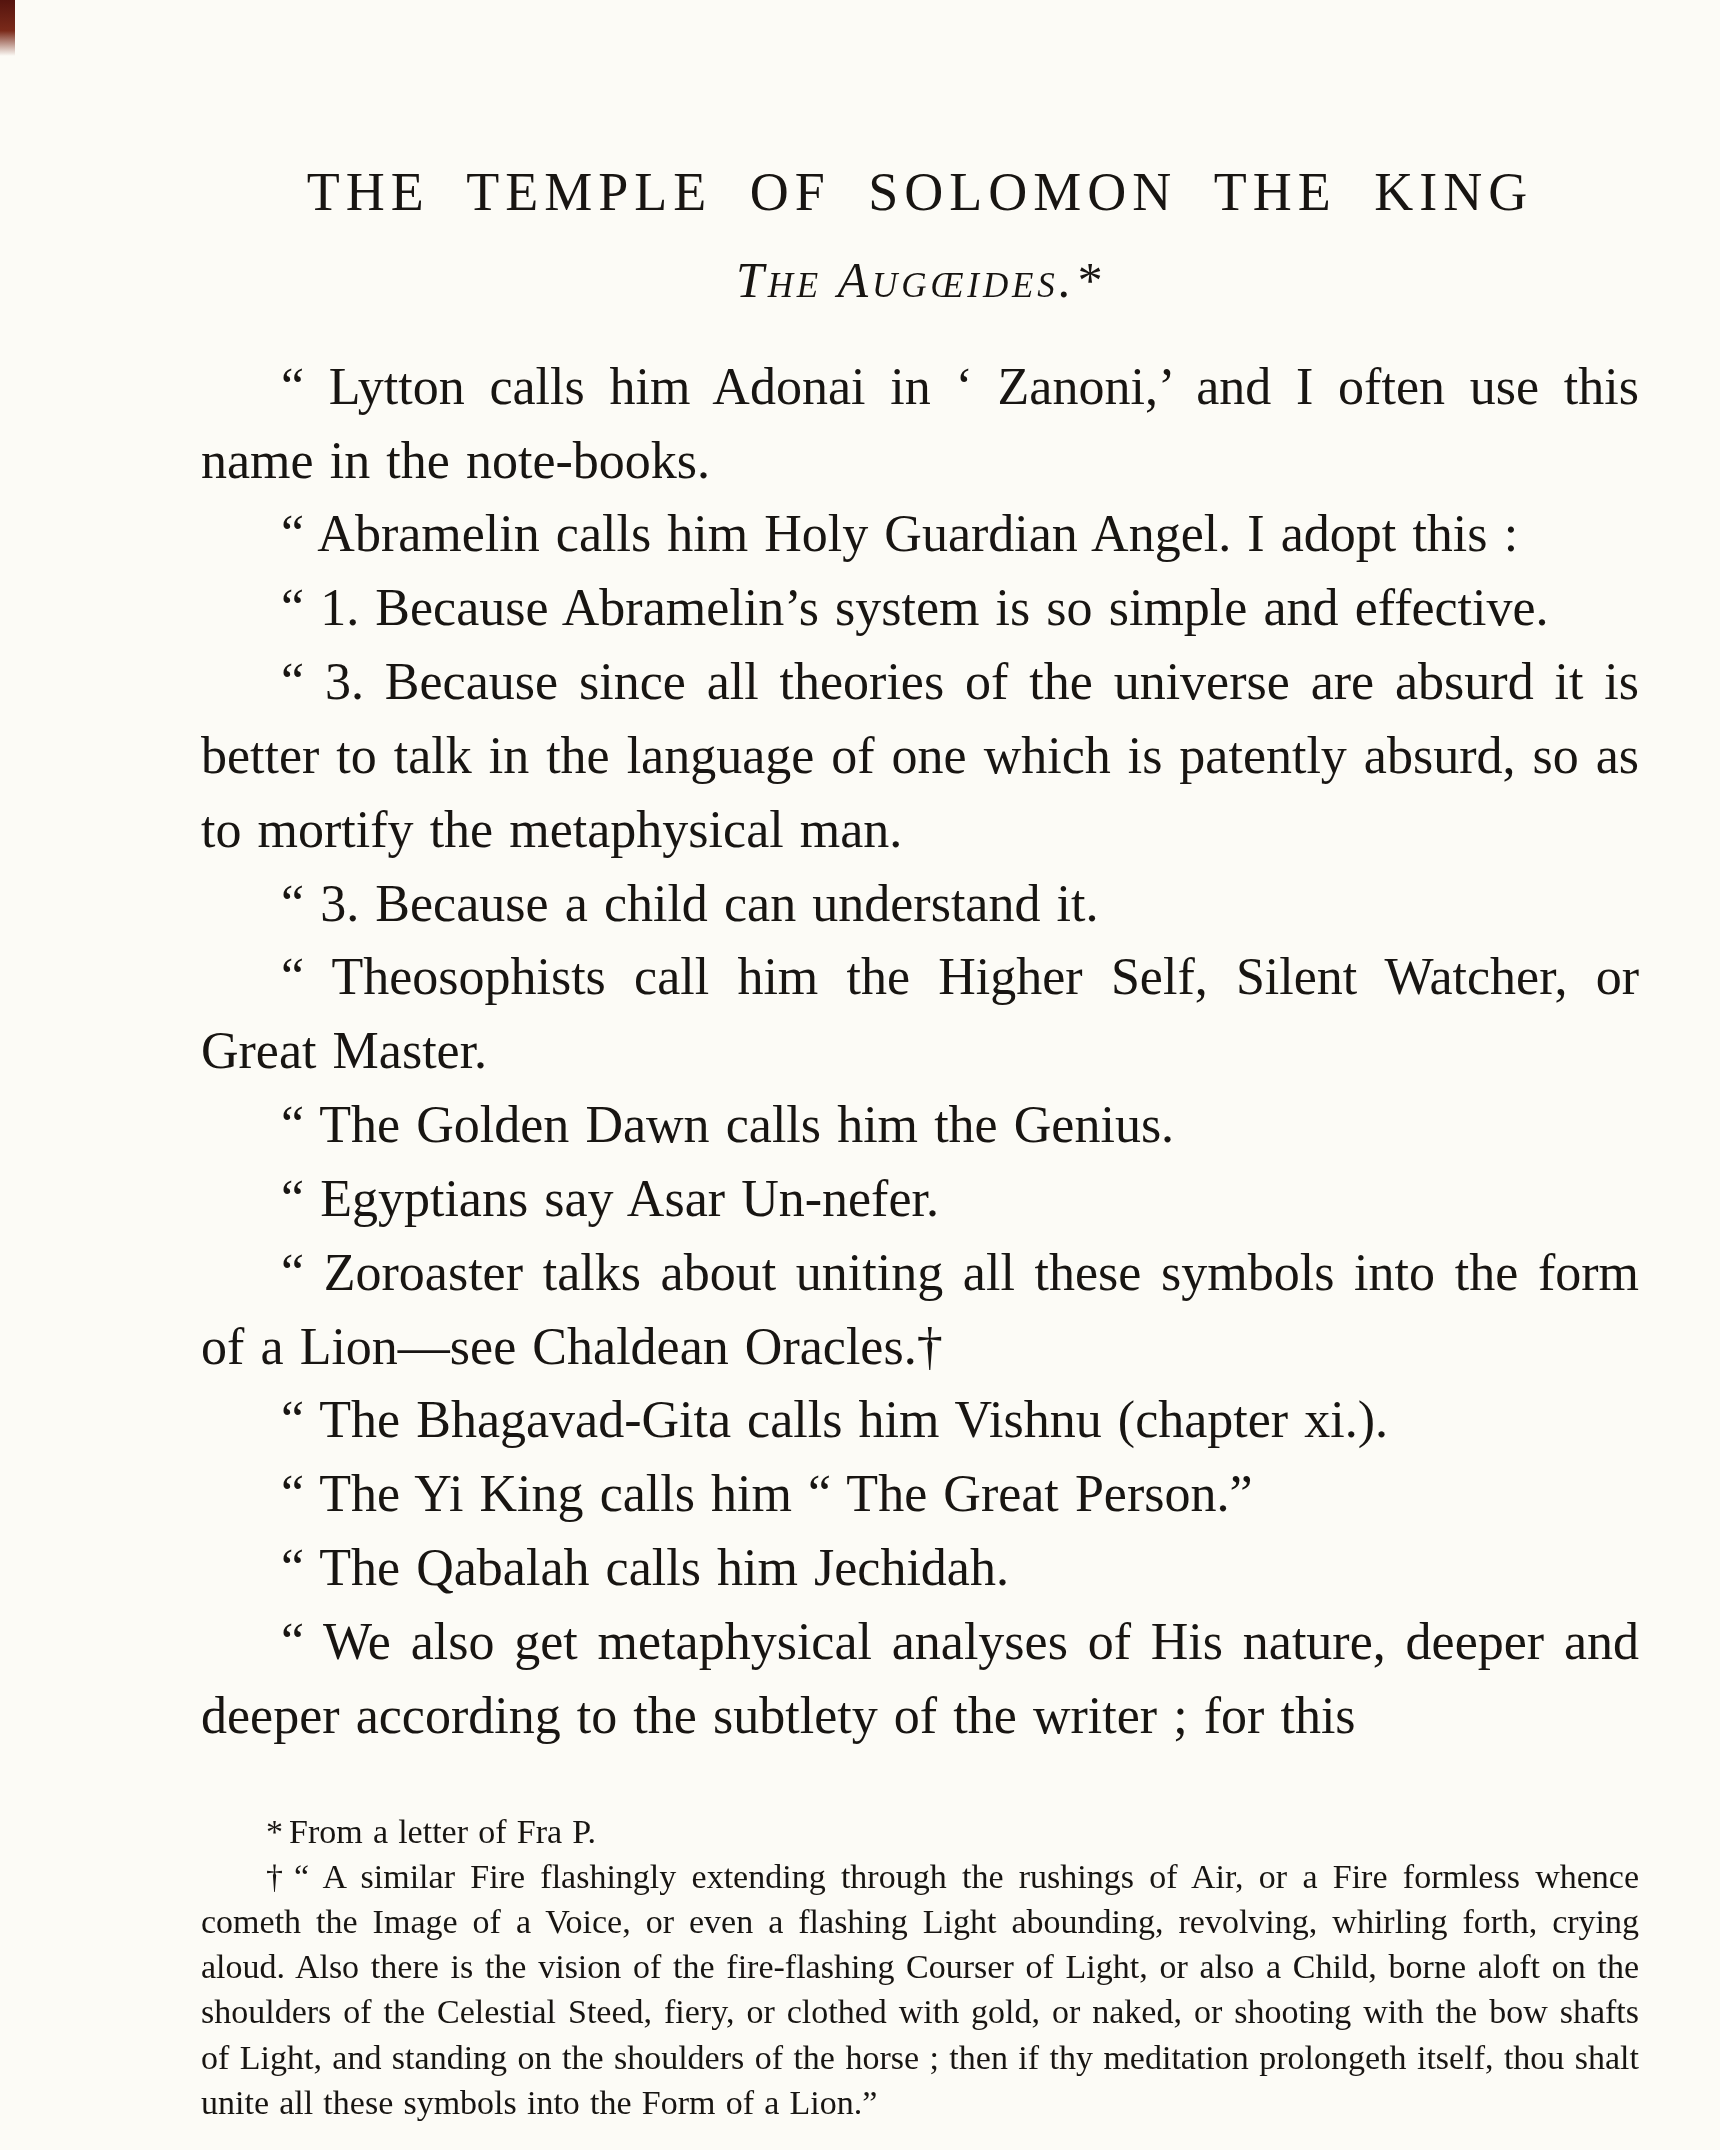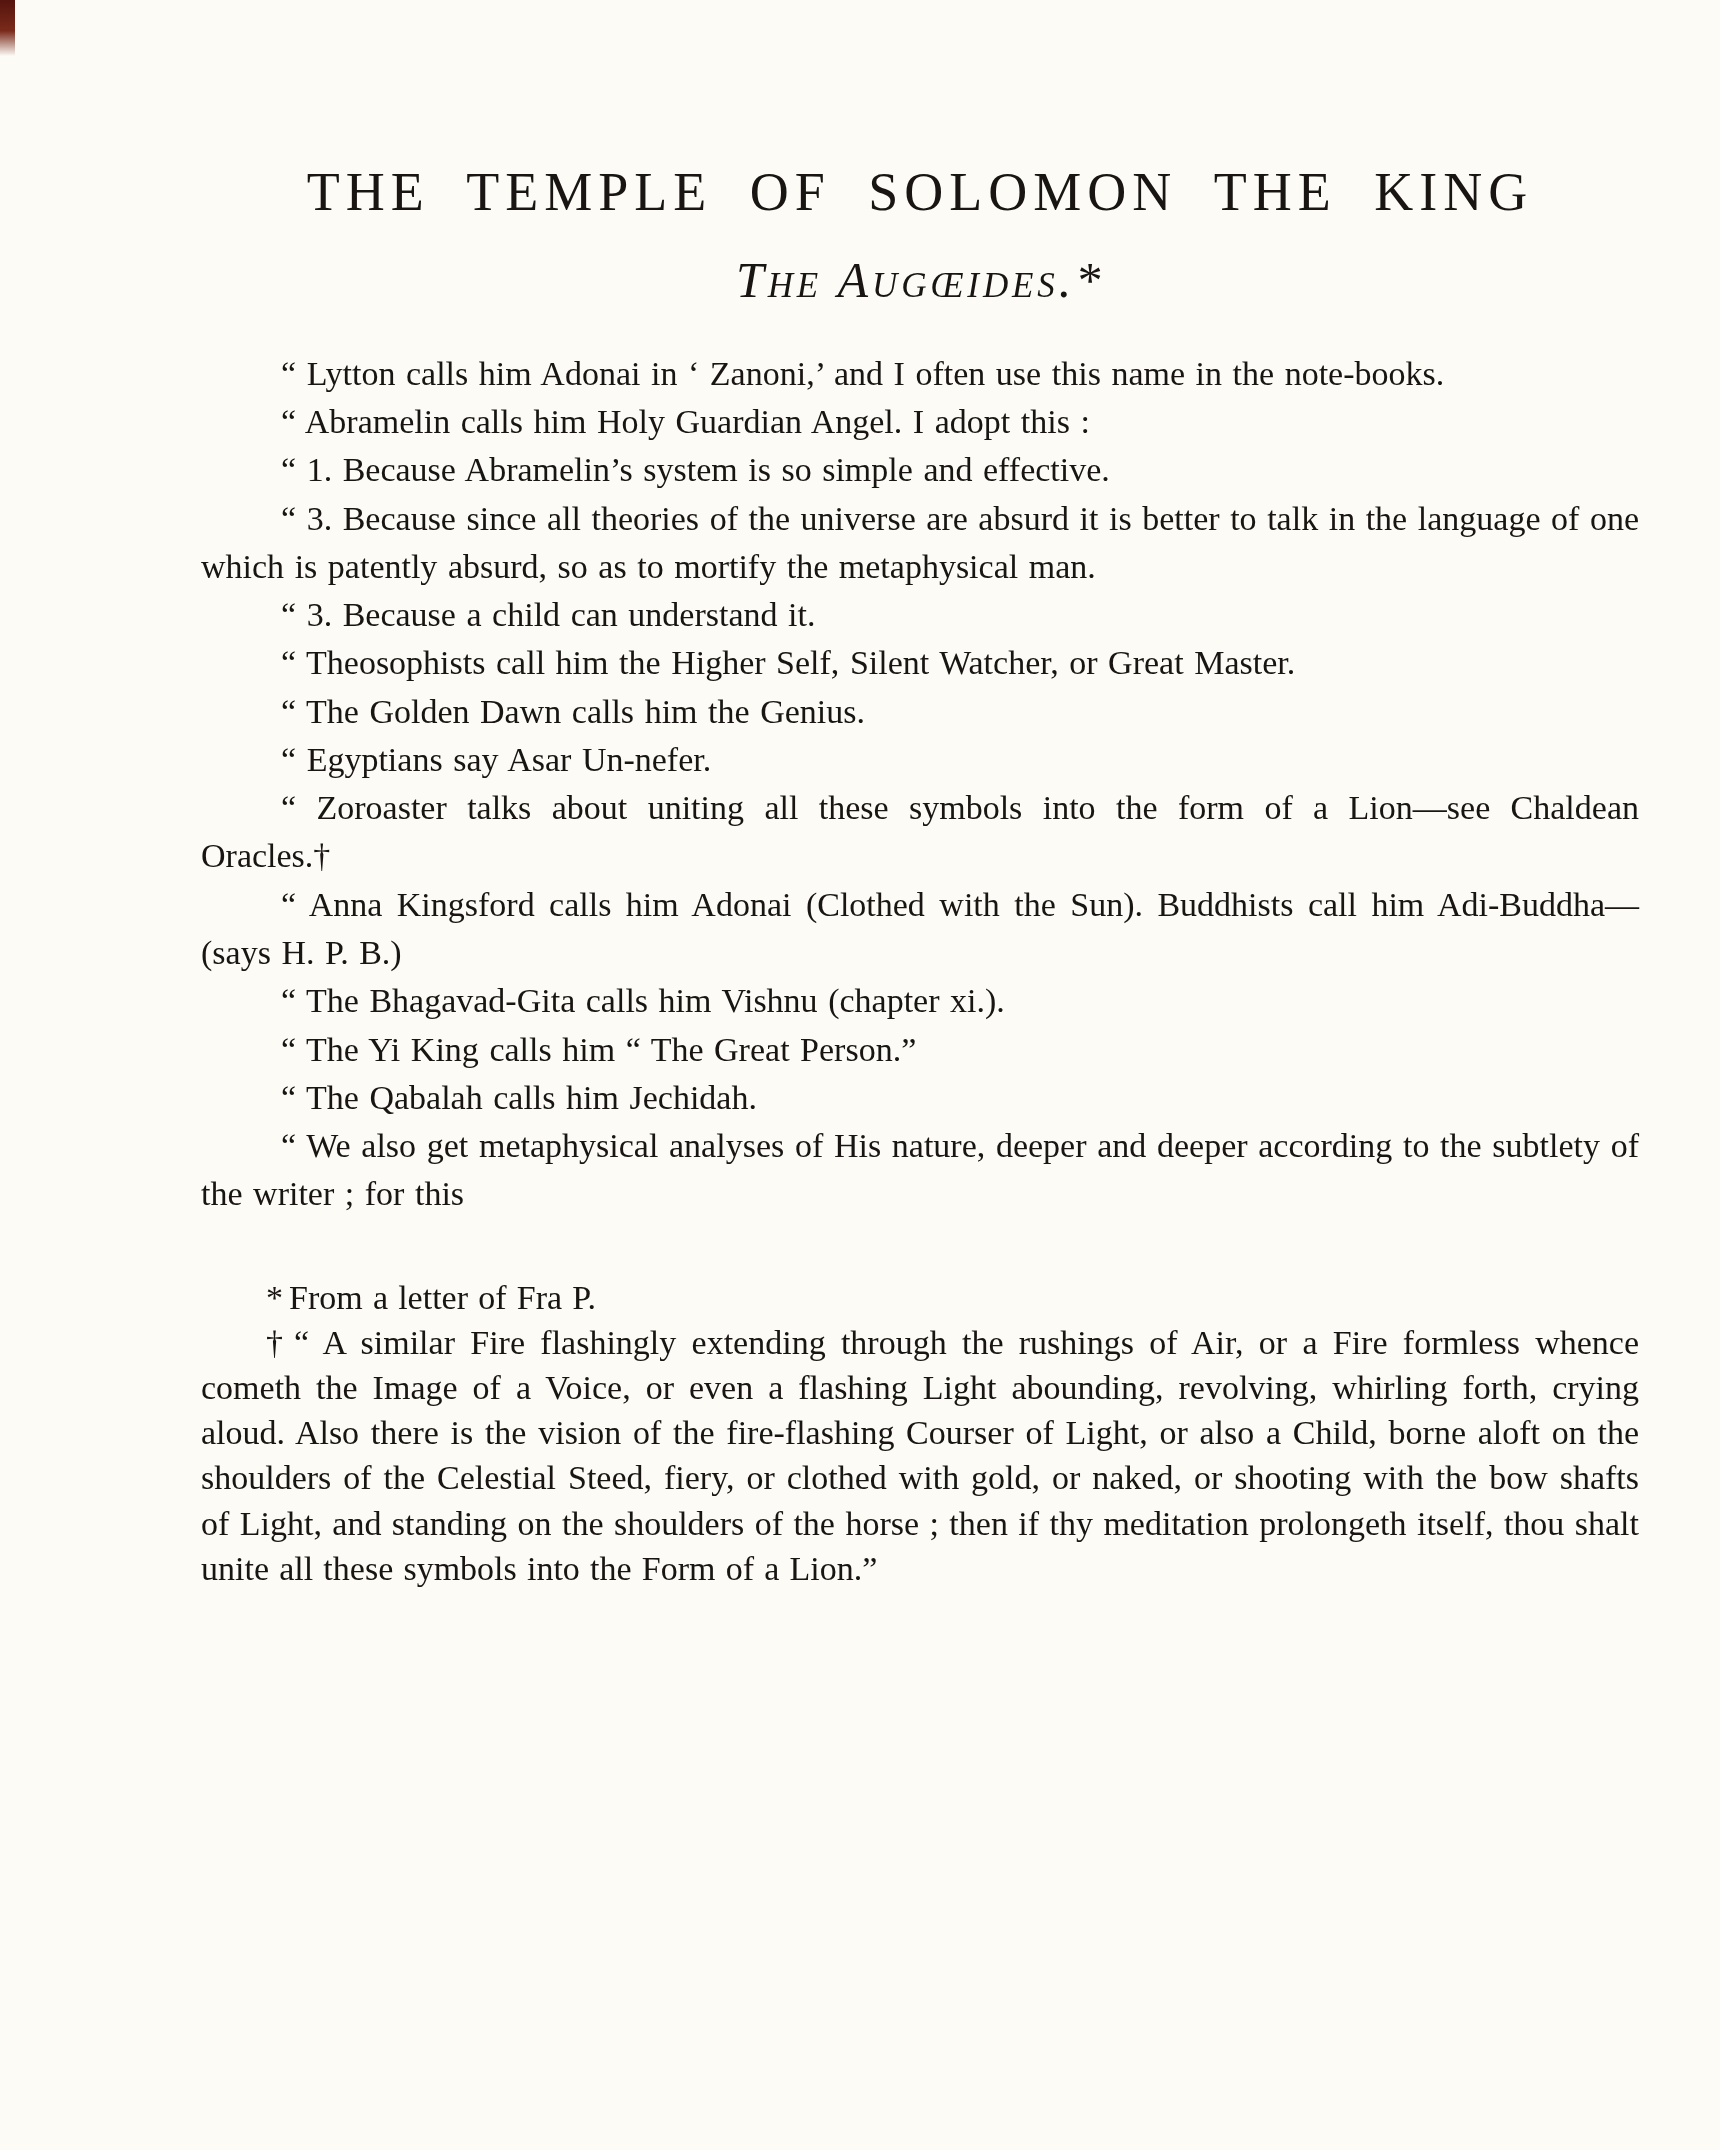--- a/index.html
+++ b/index.html
@@ -36,21 +36,21 @@
     font-weight: 400;
     letter-spacing: 3.9px;
     line-height: 1.2;
     font-style: italic;
   }
   .body-text {
     margin-top: 40px;
   }
   .para {
     margin: 0;
-    font-size: 34px;
+    font-size: 52px;
     line-height: 1.42;
     text-align: justify;
     text-indent: 80px;
     word-spacing: 0.06em;
   }
   .italic {
   }
   .footnotes {
     margin-top: 56px;
   }
@@ -86,21 +86,20 @@
   <section class="body-text">
       <p class="para"><span class="">“ Lytton calls him Adonai in ‘ Zanoni,’ and I often use this name in the note-books.</span></p>
       <p class="para"><span class="">“ Abramelin calls him Holy Guardian Angel.  I adopt this :</span></p>
       <p class="para"><span class="">“ 1.  Because Abramelin’s system is so simple and effective.</span></p>
       <p class="para"><span class="">“ 3.  Because since </span><span class="italic">all</span><span class=""> theories of the universe are absurd it is better to talk in the language of one which is patently absurd, so as to mortify the metaphysical man.</span></p>
       <p class="para"><span class="">“ 3.  Because a child can understand it.</span></p>
       <p class="para"><span class="">“ Theosophists call him the Higher Self, Silent Watcher, or Great Master.</span></p>
       <p class="para"><span class="">“ The Golden Dawn calls him the Genius.</span></p>
       <p class="para"><span class="">“ Egyptians say Asar Un-nefer.</span></p>
       <p class="para"><span class="">“ Zoroaster talks about uniting all these symbols into the form of a Lion—see Chaldean Oracles.†</span></p>
-      <p class="para"><span class="">“ Anna Kingsford calls him Adonai (Clothed with the Sun). Buddhists call him Adi-Buddha—(says H. P. B.)</span></p>
       <p class="para"><span class="">“ The Bhagavad-Gita calls him Vishnu (chapter xi.).</span></p>
       <p class="para"><span class="">“ The Yi </span><span class="italic">K</span><span class="">ing calls him “ The Great Person.”</span></p>
       <p class="para"><span class="">“ The Qabalah calls him Jechidah.</span></p>
       <p class="para"><span class="">“ We also get metaphysical analyses of His nature, deeper and deeper according to the subtlety of the writer ; for this</span></p>
     </section>
 
   <section class="footnotes">
       <p class="footnote"><span class="fn-marker">*</span><span class="">From a letter of Fra P.</span></p>
       <p class="footnote"><span class="fn-marker">†</span><span class="">“ A similar Fire flashingly extending through the rushings of Air, or a Fire formless whence cometh the Image of a Voice, or even a flashing Light abounding, revolving, whirling forth, crying aloud.  Also there is the vision of the fire-flashing Courser of Light, or also a Child, borne aloft on the shoulders of the Celestial Steed, fiery, or clothed with gold, or naked, or shooting with the bow shafts of Light, and standing on the shoulders of the horse ; then if thy meditation prolongeth itself, thou shalt unite all these symbols into the Form of a Lion.”</span></p>
     </section>

